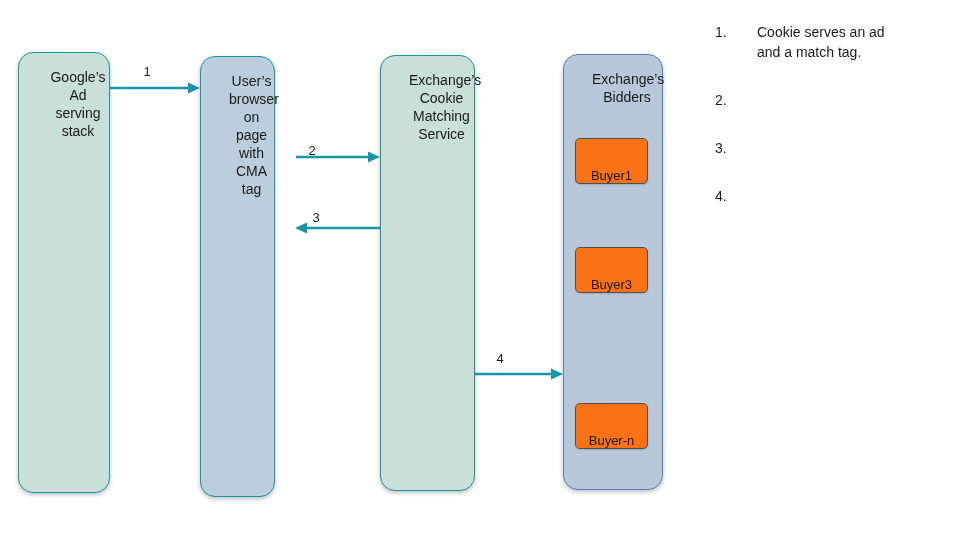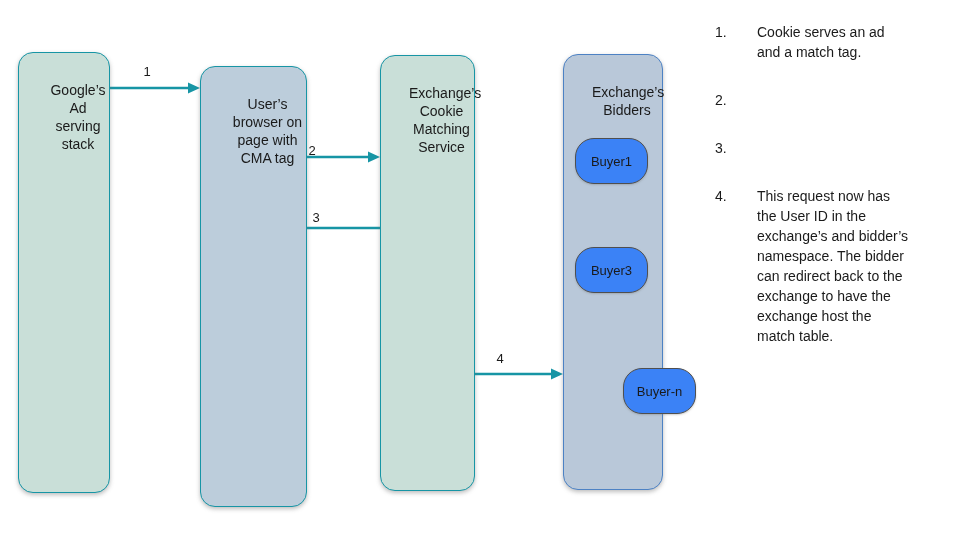--- a/index.html
+++ b/index.html
@@ -23,53 +23,53 @@
     border-radius: 15px;
     border: 1.6px solid #1795a5;
     box-shadow: 0 2px 4px rgba(110,110,110,0.45);
     box-sizing: border-box;
     text-align: center;
   }
   .node-label {
     white-space: pre-line;
     font-size: 14px;
     line-height: 18px;
-    padding-top: 28px;
+    padding-top: 15px;
     color: #1a1a1a;
     margin-left: 28px;
   }
   .node-green { background: #c9dfd8; }
   .node-blue  { background: #bccddb; }
   .node-bidders {
     background: #b9c8d9;
     border-color: #4d82c4;
   }
   .node1 { left: 18px;  top: 52px; width: 92px;  height: 441px; }
-  .node2 { left: 200px; top: 66px; width: 107px;  height: 441px; }
+  .node2 { left: 200px; top: 56px; width: 75px;  height: 441px; }
   .node3 { left: 380px; top: 55px; width: 95px;  height: 436px; }
   .node4 { left: 563px; top: 54px; width: 100px; height: 436px; }
   .buyer {
     position: absolute;
     left: 11px;
     width: 73px;
     height: 46px;
-    background: #3b82f6;
+    background: #f97316;
     border: 1px solid #4f4f4f;
-    border-radius: 19px;
+    border-radius: 5px;
     box-shadow: 0 1px 2px rgba(110,110,110,0.35);
     display: flex;
-    align-items: center;
+    align-items: flex-end;
     justify-content: center;
     font-size: 13px;
     box-sizing: border-box;
   }
   .buyer1 { top: 83px; }
   .buyer2 { top: 139px; }
   .buyer3 { top: 192px; }
-  .buyerN { top: 313px; margin-left: 48px; }
+  .buyerN { top: 348px; }
   .arrow-num {
     position: absolute;
     width: 16px;
     text-align: center;
     font-size: 13px;
     color: #1a1a1a;
   }
   .num1 { left: 139px; top: 64px; }
   .num2 { left: 304px; top: 143px; }
   .num3 { left: 308px; top: 210px; }
@@ -164,17 +164,16 @@
       <div class="step-text">Cookie serves an ad and a match tag.</div>
     </div>
     <div class="step">
       <span class="step-num">2.</span>
     </div>
     <div class="step">
       <span class="step-num">3.</span>
     </div>
     <div class="step">
       <span class="step-num">4.</span>
-      <div class="step-text">This request now has the User ID in the exchange’s and bidder’s namespace. The bidder can redirect back to the exchange to have the exchange host the match table.</div>
     </div>
   </div>
 
 </div>
 
 </body></html>

